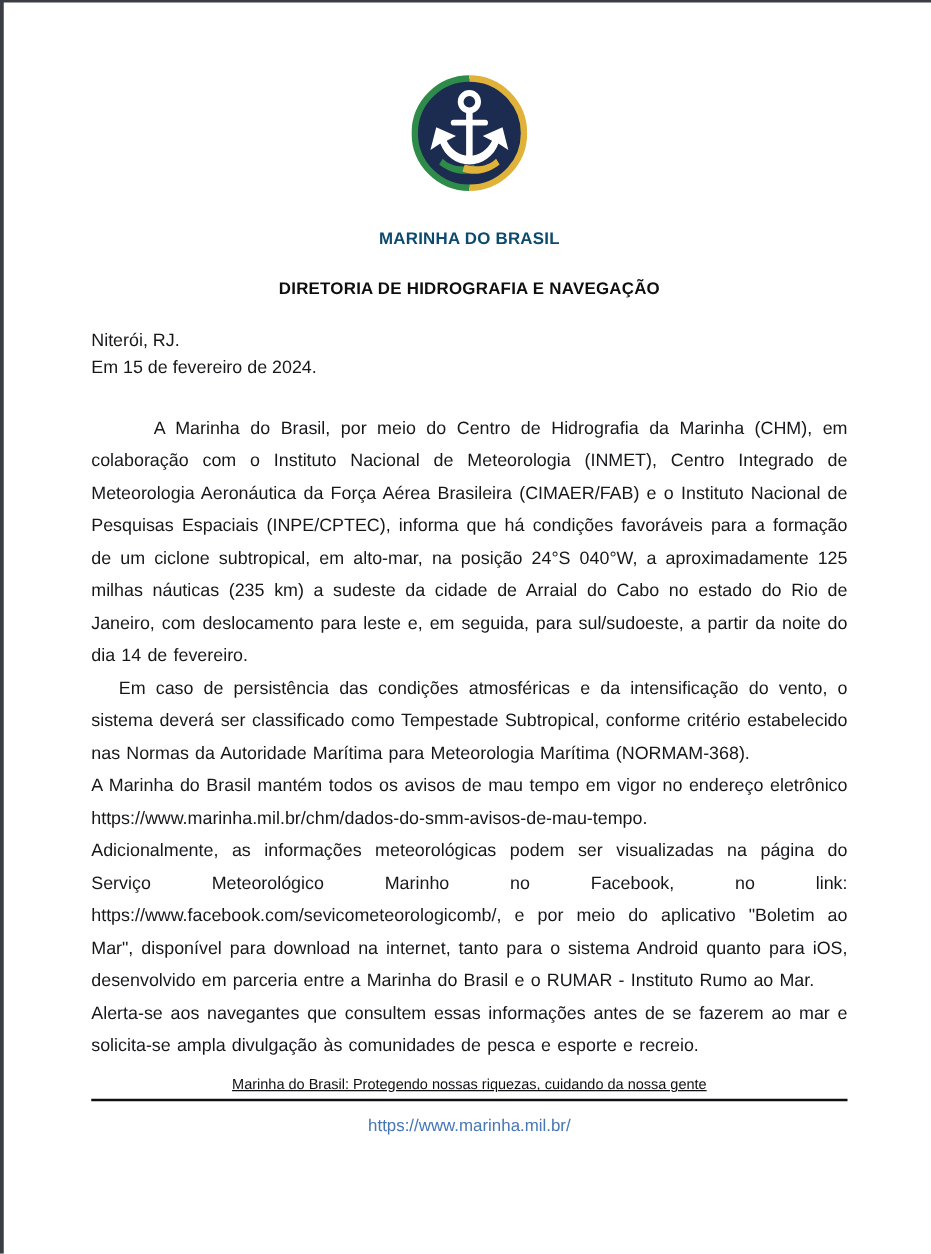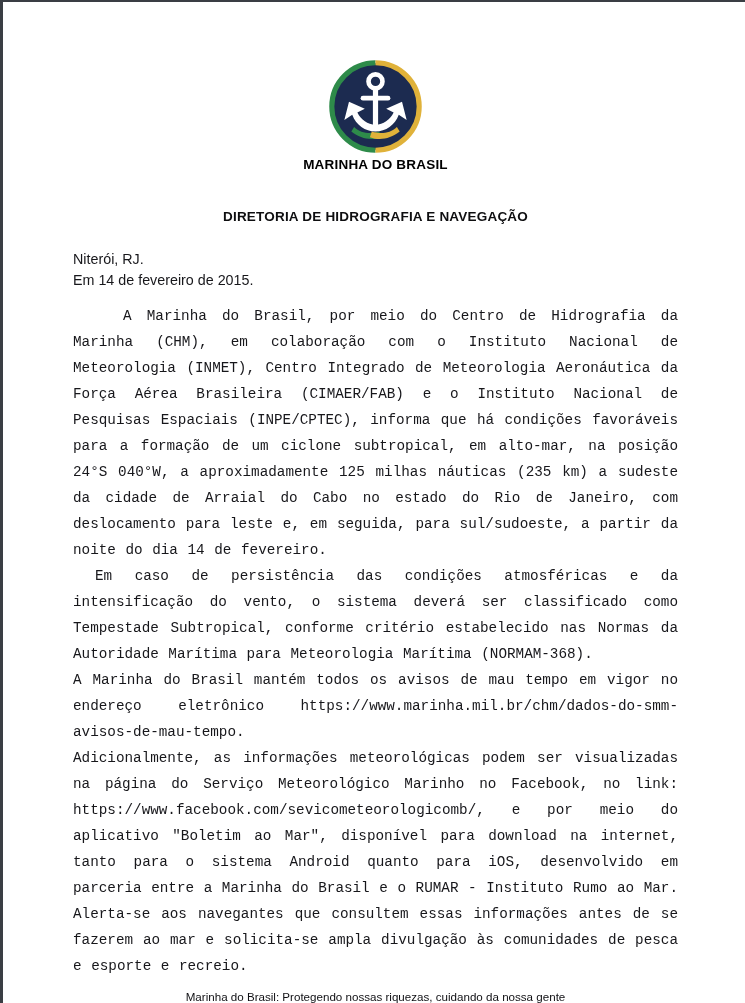--- a/index.html
+++ b/index.html
@@ -7,42 +7,42 @@
   body { width: 745px; height: 1003px; overflow: hidden;
          font-family: "Liberation Sans", sans-serif; color: #1b1b1f; }
   .page { width: 745px; height: 1003px; background: #ffffff;
           border-left: 3px solid #3a3e44; border-top: 2px solid #3a3e44;
           overflow: hidden; }
   .content { padding: 0 67px 0 70px; }
 
   
   .logo-wrap { margin-top: 58px; text-align: center; }
   .logo-wrap svg { display: inline-block; }
-  .org-line1 { margin-top: 0; text-align: center; font-size: 13.5px;
-               font-weight: 700; letter-spacing: .2px; color: #000000; }
-  .org-line2 { margin-top: 37px; text-align: center; font-size: 13.5px;
+  .org-line1 { margin-top: 25px; text-align: center; font-size: 13.5px;
+               font-weight: 700; letter-spacing: .2px; color: #0c4a6e; }
+  .org-line2 { margin-top: 25px; text-align: center; font-size: 13.5px;
                font-weight: 700; letter-spacing: .2px; color: #0e0e10; }
   .doc-title { margin-top: 31px; text-align: center; font-size: 13.5px;
                font-weight: 700; letter-spacing: .3px; color: #0e0e10; }
 
   
   .dateline { margin-top: 25px; text-align: left; font-size: 14.3px;
               line-height: 21px; color: #17171b; }
 
   
-  .body-text { margin-top: 12px; font-family: Liberation Mono, monospace; }
+  .body-text { margin-top: 25px; }
   .body-text p { font-size: 14.3px; line-height: 26px; text-align: justify;
                  color: #17171b; word-spacing: 1px; }
   .body-text p.indent-large { text-indent: 50px; }
   .body-text p.indent-small { text-indent: 22px; }
   .body-text p.indent-none  { text-indent: 0; }
 
   
   .motto { margin-top: 11px; text-align: center; font-size: 11.6px;
-           color: #101014; }
+           color: #101014; text-decoration: underline; }
   .motto-rule { margin-top: 5px; border: none; border-top: 2px solid #101014; }
 
   
   .footer-url-row { margin-top: 11px; text-align: center; }
   .footer-url { font-size: 13.5px; color: #4576b5; text-decoration: none; }
 </style>
 </head>
 <body>
 
 <div class="page">
@@ -62,21 +62,21 @@
         <rect x="34" y="38.5" width="32" height="5" rx="2.5" fill="#ffffff"></rect>
         <path d="M50 77 C 39 77 29 70 25 59 L 16.5 64.5 L 21.5 45 L 38.5 52.5 L 30.5 56.5 C 34.5 64.5 41.5 69.5 50 69.5 C 58.5 69.5 65.5 64.5 69.5 56.5 L 61.5 52.5 L 78.5 45 L 83.5 64.5 L 75 59 C 71 70 61 77 50 77 Z" fill="#ffffff"></path>
       </svg>
     </div>
 
     <div class="org-line1">MARINHA DO BRASIL</div>
     <div class="org-line2">DIRETORIA DE HIDROGRAFIA E NAVEGAÇÃO</div>
 
     <div class="dateline">
       <div>Niterói, RJ.</div>
-      <div>Em 14 de fevereiro de 2015.</div>
+      <div>Em 15 de fevereiro de 2024.</div>
     </div>
 
     <div class="body-text" id="body-text">
         <p class="indent-large">A Marinha do Brasil, por meio do Centro de Hidrografia da Marinha (CHM), em colaboração com o Instituto Nacional de Meteorologia (INMET), Centro Integrado de Meteorologia Aeronáutica da Força Aérea Brasileira (CIMAER/FAB) e o Instituto Nacional de Pesquisas Espaciais (INPE/CPTEC), informa que há condições favoráveis para a formação de um ciclone subtropical, em alto-mar, na posição 24°S 040°W, a aproximadamente 125 milhas náuticas (235 km) a sudeste da cidade de Arraial do Cabo no estado do Rio de Janeiro, com deslocamento para leste e, em seguida, para sul/sudoeste, a partir da noite do dia 14 de fevereiro.</p>
         <p class="indent-small">Em caso de persistência das condições atmosféricas e da intensificação do vento, o sistema deverá ser classificado como Tempestade Subtropical, conforme critério estabelecido nas Normas da Autoridade Marítima para Meteorologia Marítima (NORMAM-368).</p>
         <p class="indent-none">A Marinha do Brasil mantém todos os avisos de mau tempo em vigor no endereço eletrônico https://www.marinha.mil.br/chm/dados-do-smm-avisos-de-mau-tempo.</p>
         <p class="indent-none">Adicionalmente, as informações meteorológicas podem ser visualizadas na página do Serviço Meteorológico Marinho no Facebook, no link: https://www.facebook.com/sevicometeorologicomb/, e por meio do aplicativo "Boletim ao Mar", disponível para download na internet, tanto para o sistema Android quanto para iOS, desenvolvido em parceria entre a Marinha do Brasil e o RUMAR - Instituto Rumo ao Mar.</p>
         <p class="indent-none">Alerta-se aos navegantes que consultem essas informações antes de se fazerem ao mar e solicita-se ampla divulgação às comunidades de pesca e esporte e recreio.</p>
       </div>
 

